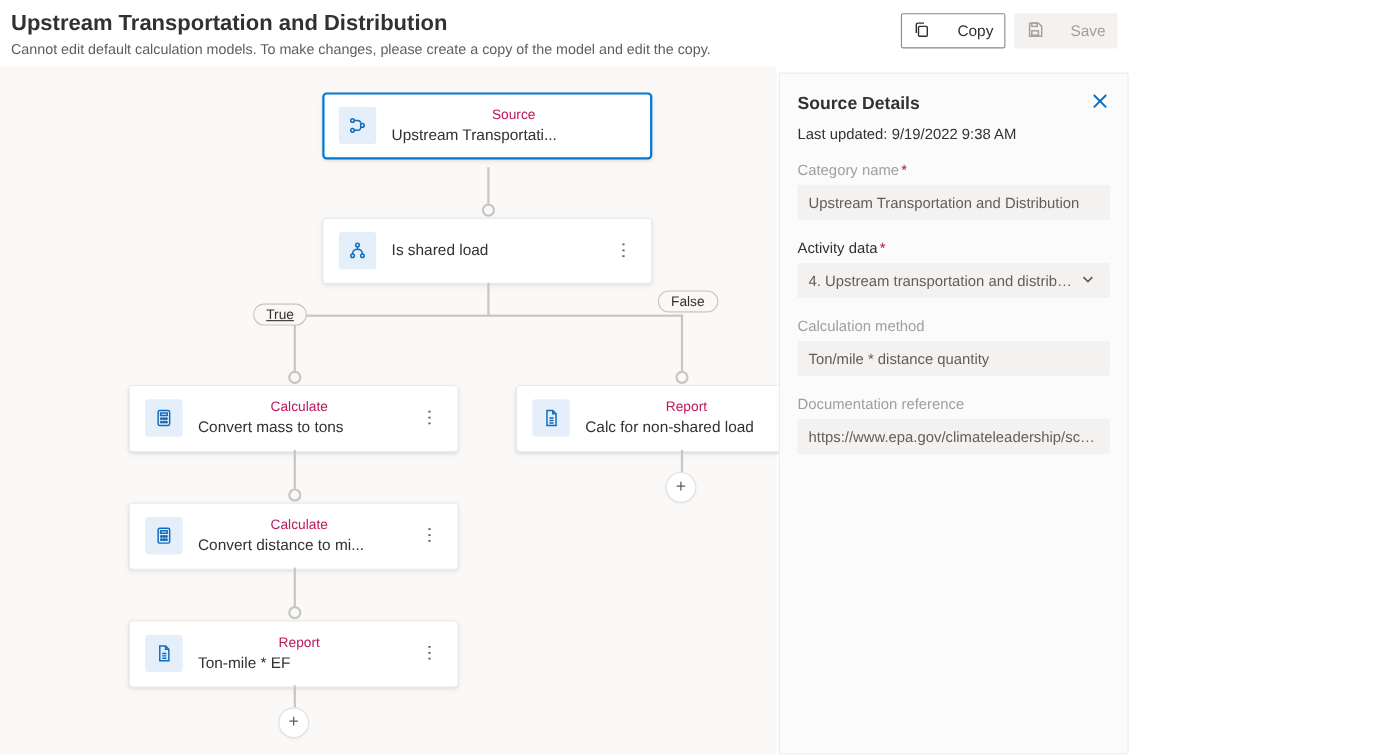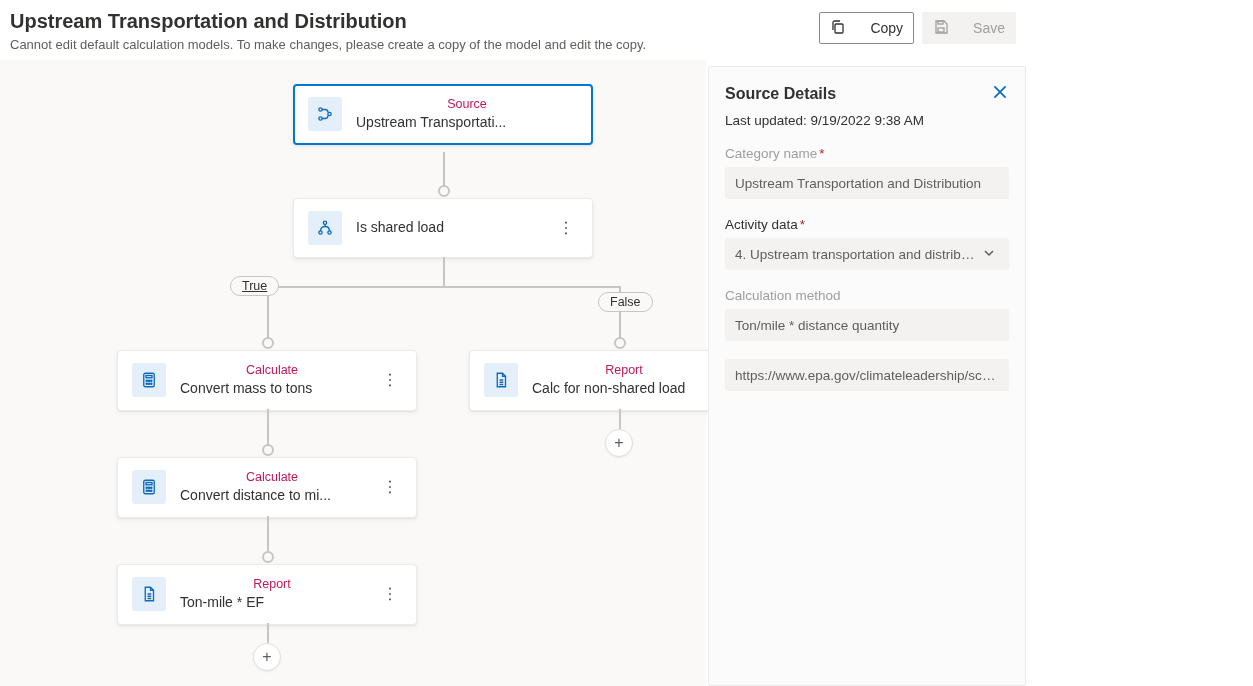--- a/index.html
+++ b/index.html
@@ -124,21 +124,21 @@
 
   <div class="vline" style="left:443px; top:197px; height:30px;"></div>
 
   <div class="hline" style="left:267px; top:226px; width:354px;"></div>
 
   <div class="vline" style="left:267px; top:226px; height:56px;"></div>
 
   <div class="vline" style="left:619px; top:226px; height:56px;"></div>
 
   <div class="pill" style="left:230px; top:216px;text-decoration:underline;">True</div>
-  <div class="pill" style="left:598px; top:232px;">False</div>
+  <div class="pill" style="left:598px; top:204px;">False</div>
 
   <div class="port" style="left:268px; top:283px;"></div>
   <div class="port" style="left:620px; top:283px;"></div>
 
   <div class="node" style="left:117px; top:290px;">
     <div class="icon-wrap">
       <svg viewBox="0 0 24 24" fill="none" stroke="currentColor" stroke-width="1.8">
         <rect x="5" y="3" width="14" height="18" rx="2"></rect>
             <rect x="8" y="6" width="8" height="3"></rect>
         <circle cx="9" cy="13" r="0.9" fill="currentColor"></circle>
@@ -253,19 +253,20 @@
   </div>
 
   <div class="field">
     <div class="flabel">Calculation method</div>
     <div class="fctrl">
       <span class="val">Ton/mile * distance quantity</span>
     </div>
   </div>
 
   <div class="field">
+    <div class="flabel">Documentation reference</div>
     <div class="fctrl">
       <span class="val">https://www.epa.gov/climateleadership/sco...</span>
     </div>
   </div>
 </div>
 
 </div>
 
 </body></html>

